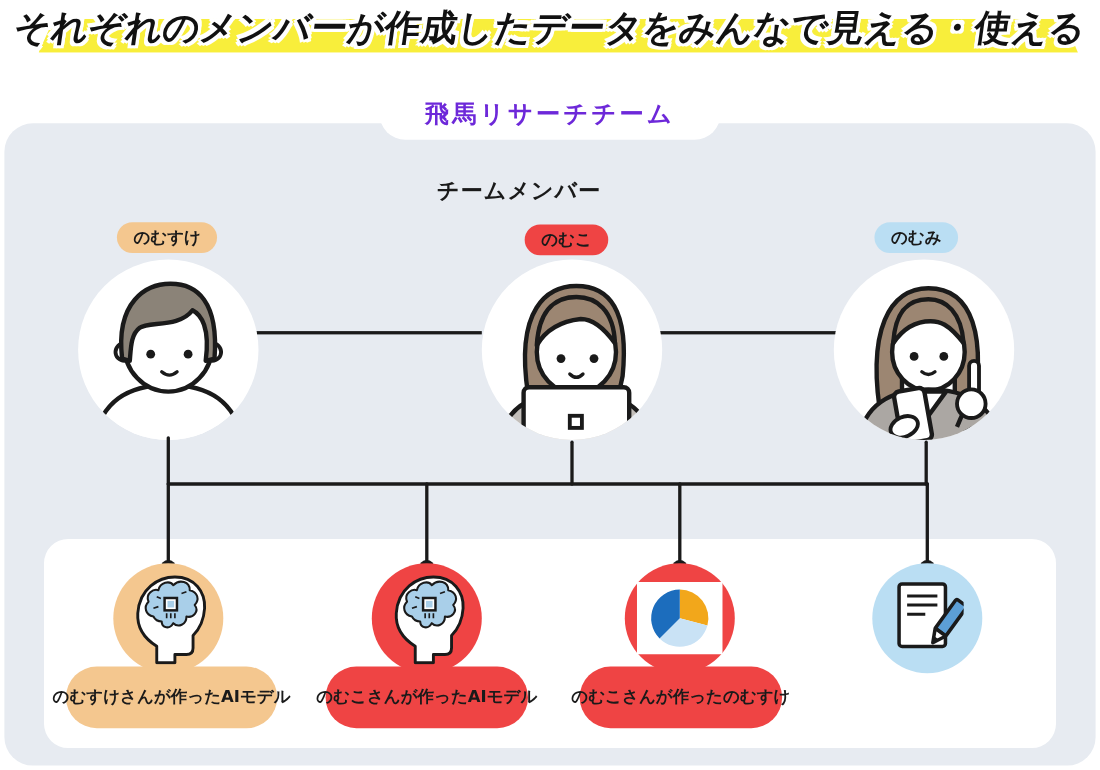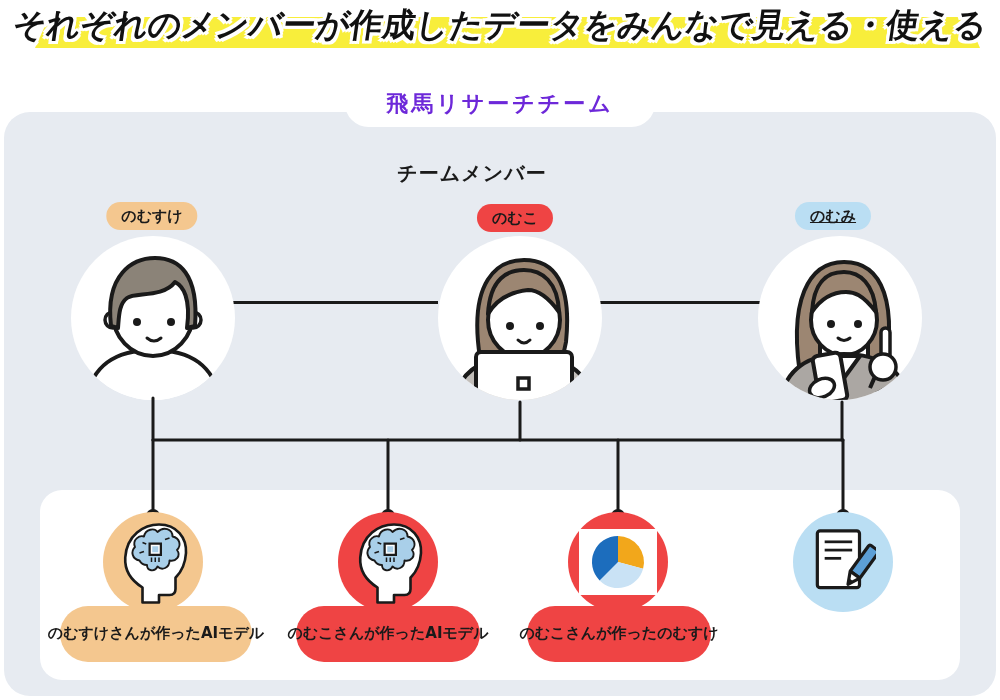--- a/index.html
+++ b/index.html
@@ -89,21 +89,21 @@
 
   <div class="main-panel"></div>
   <div class="panel-heading">チームメンバー</div>
 
   <div class="badge orange" style="left:152px;top:202px;">
     <span>のむすけ</span>
   </div>
   <div class="badge green" style="left:515px;top:204px;">
     <span>のむこ</span>
   </div>
-  <div class="badge blue" style="left:833px;top:202px;text-decoration:underline;">
+  <div class="badge blue" style="left:833px;top:202px;">
     <span>のむみ</span>
   </div>
 
   <div class="h-line" style="left:233px;top:301px;width:205px;"></div>
   <div class="h-line" style="left:600px;top:301px;width:160px;"></div>
 
   <div class="member-circle" style="left:71px;top:236px;">
     <svg viewBox="0 0 164 164">
       <path d="M14 168 C20 128 46 114 82 114 C118 114 144 128 150 168 Z" fill="#fff" stroke="#1a1a1a" stroke-width="4"></path>
       <circle cx="42" cy="84" r="8" fill="#fff" stroke="#1a1a1a" stroke-width="3.5"></circle>

